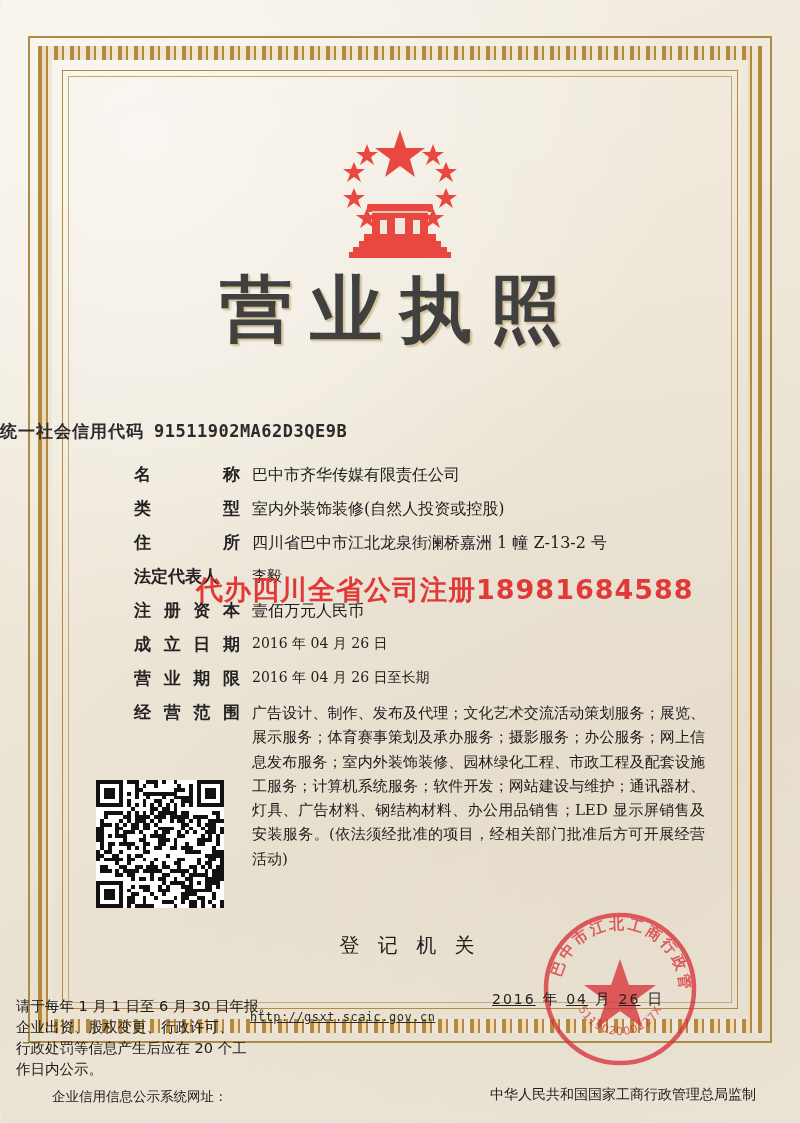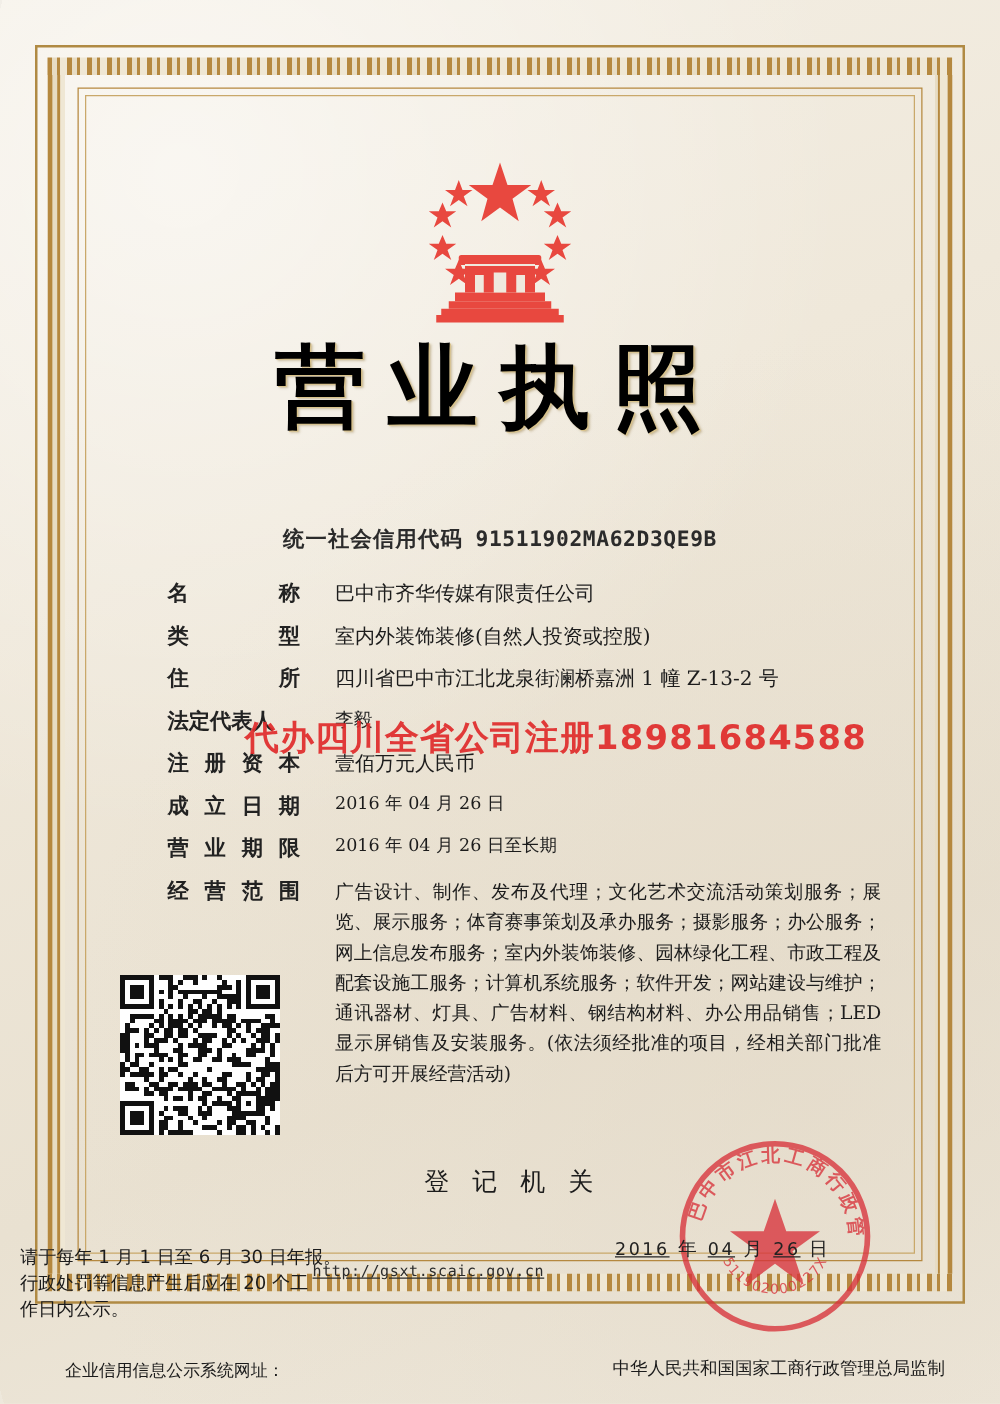--- a/index.html
+++ b/index.html
@@ -71,37 +71,37 @@
   }
 
   .title{
     position:absolute;
     top:262px; left:0; right:0;
     text-align:center;
     font-family:"DejaVu Serif", serif;
     font-weight:bold;
     font-size:72px;
     letter-spacing:18px;
-    color:#000000;
+    color:#404040;
     text-shadow:1px 1px 0 #d9c38c, 2px 2px 2px rgba(120,90,20,.35);
   }
   .subtitle{
     position:absolute;
     top:365px; left:0; right:0;
     text-align:center;
     font-family:"DejaVu Serif", serif;
     font-size:25px;
     color:#3a3a3a;
     letter-spacing:2px;
   }
 
   .credit-code{
     position:absolute;
     top:420px; left:0; right:0;
-    text-align:center;
+    text-align:left;
     font-family:"DejaVu Sans", sans-serif;
     font-size:17px;
     font-weight:bold;
     color:#2b2b2b;
     letter-spacing:1px;
   }
   .credit-code .val{
     font-family:"DejaVu Sans Mono", monospace;
     letter-spacing:0.5px;
     margin-left:10px;
@@ -131,21 +131,20 @@
     padding-right:12px;
     box-sizing:border-box;
   }
   .label span{ display:inline-block; }
   .value{
     flex:1;
     font-family:"DejaVu Serif", serif;
     font-size:16px;
     color:#1c1c1c;
     line-height:1.5;
-    margin-left:16px;
   }
   .value.small{ font-size:14px; }
   .value.scope{
     font-size:15px;
     line-height:1.62;
     text-align:justify;
   }
   .value.handwrite{
     font-family:"DejaVu Sans", sans-serif;
     font-size:15px;
@@ -928,20 +927,21 @@
     <span class="num">2016</span>
     <span>年</span>
     <span class="num">04</span>
     <span>月</span>
     <span class="num">26</span>
     <span>日</span>
   </div>
 
   <div class="notice">
     <div>请于每年 1 月 1 日至 6 月 30 日年报。</div>
+    <div>企业出资、股权变更、行政许可、</div>
     <div>行政处罚等信息产生后应在 20 个工</div>
     <div>作日内公示。</div>
   </div>
 
   <div class="gsxt-url">http://gsxt.scaic.gov.cn</div>
   <div class="footer-left">企业信用信息公示系统网址：</div>
   <div class="footer-right">中华人民共和国国家工商行政管理总局监制</div>
 
 </div>
 

